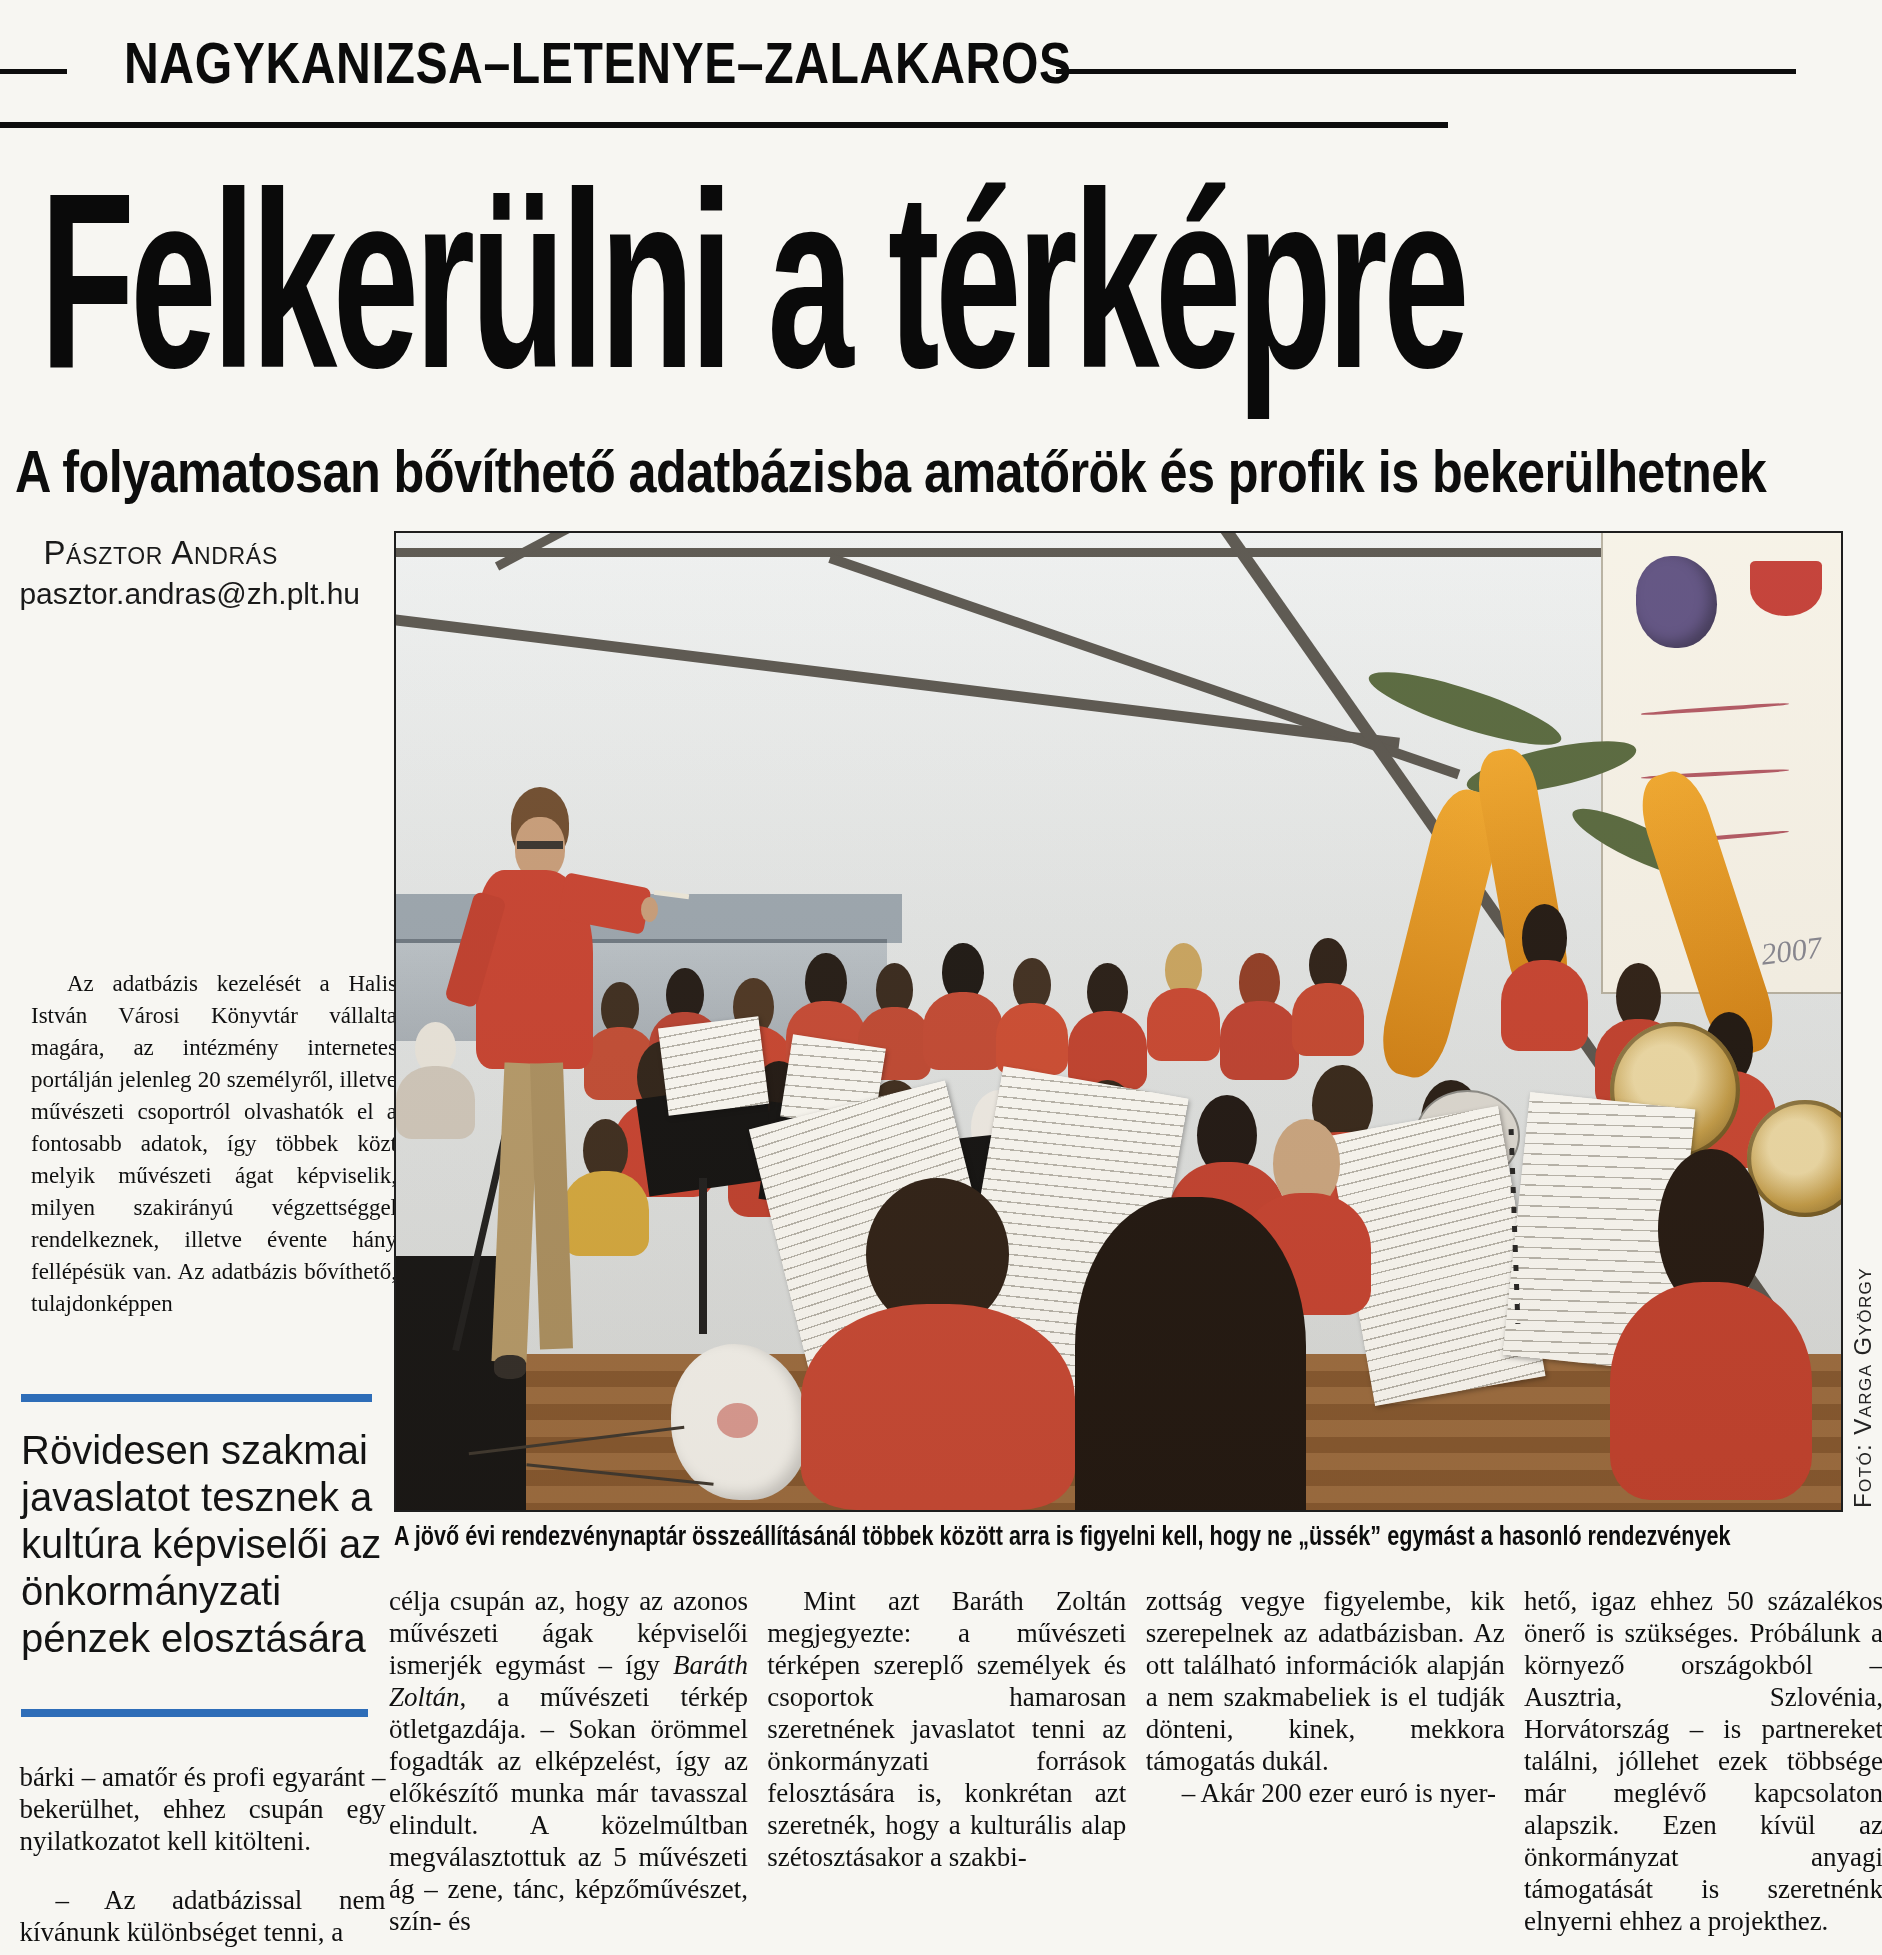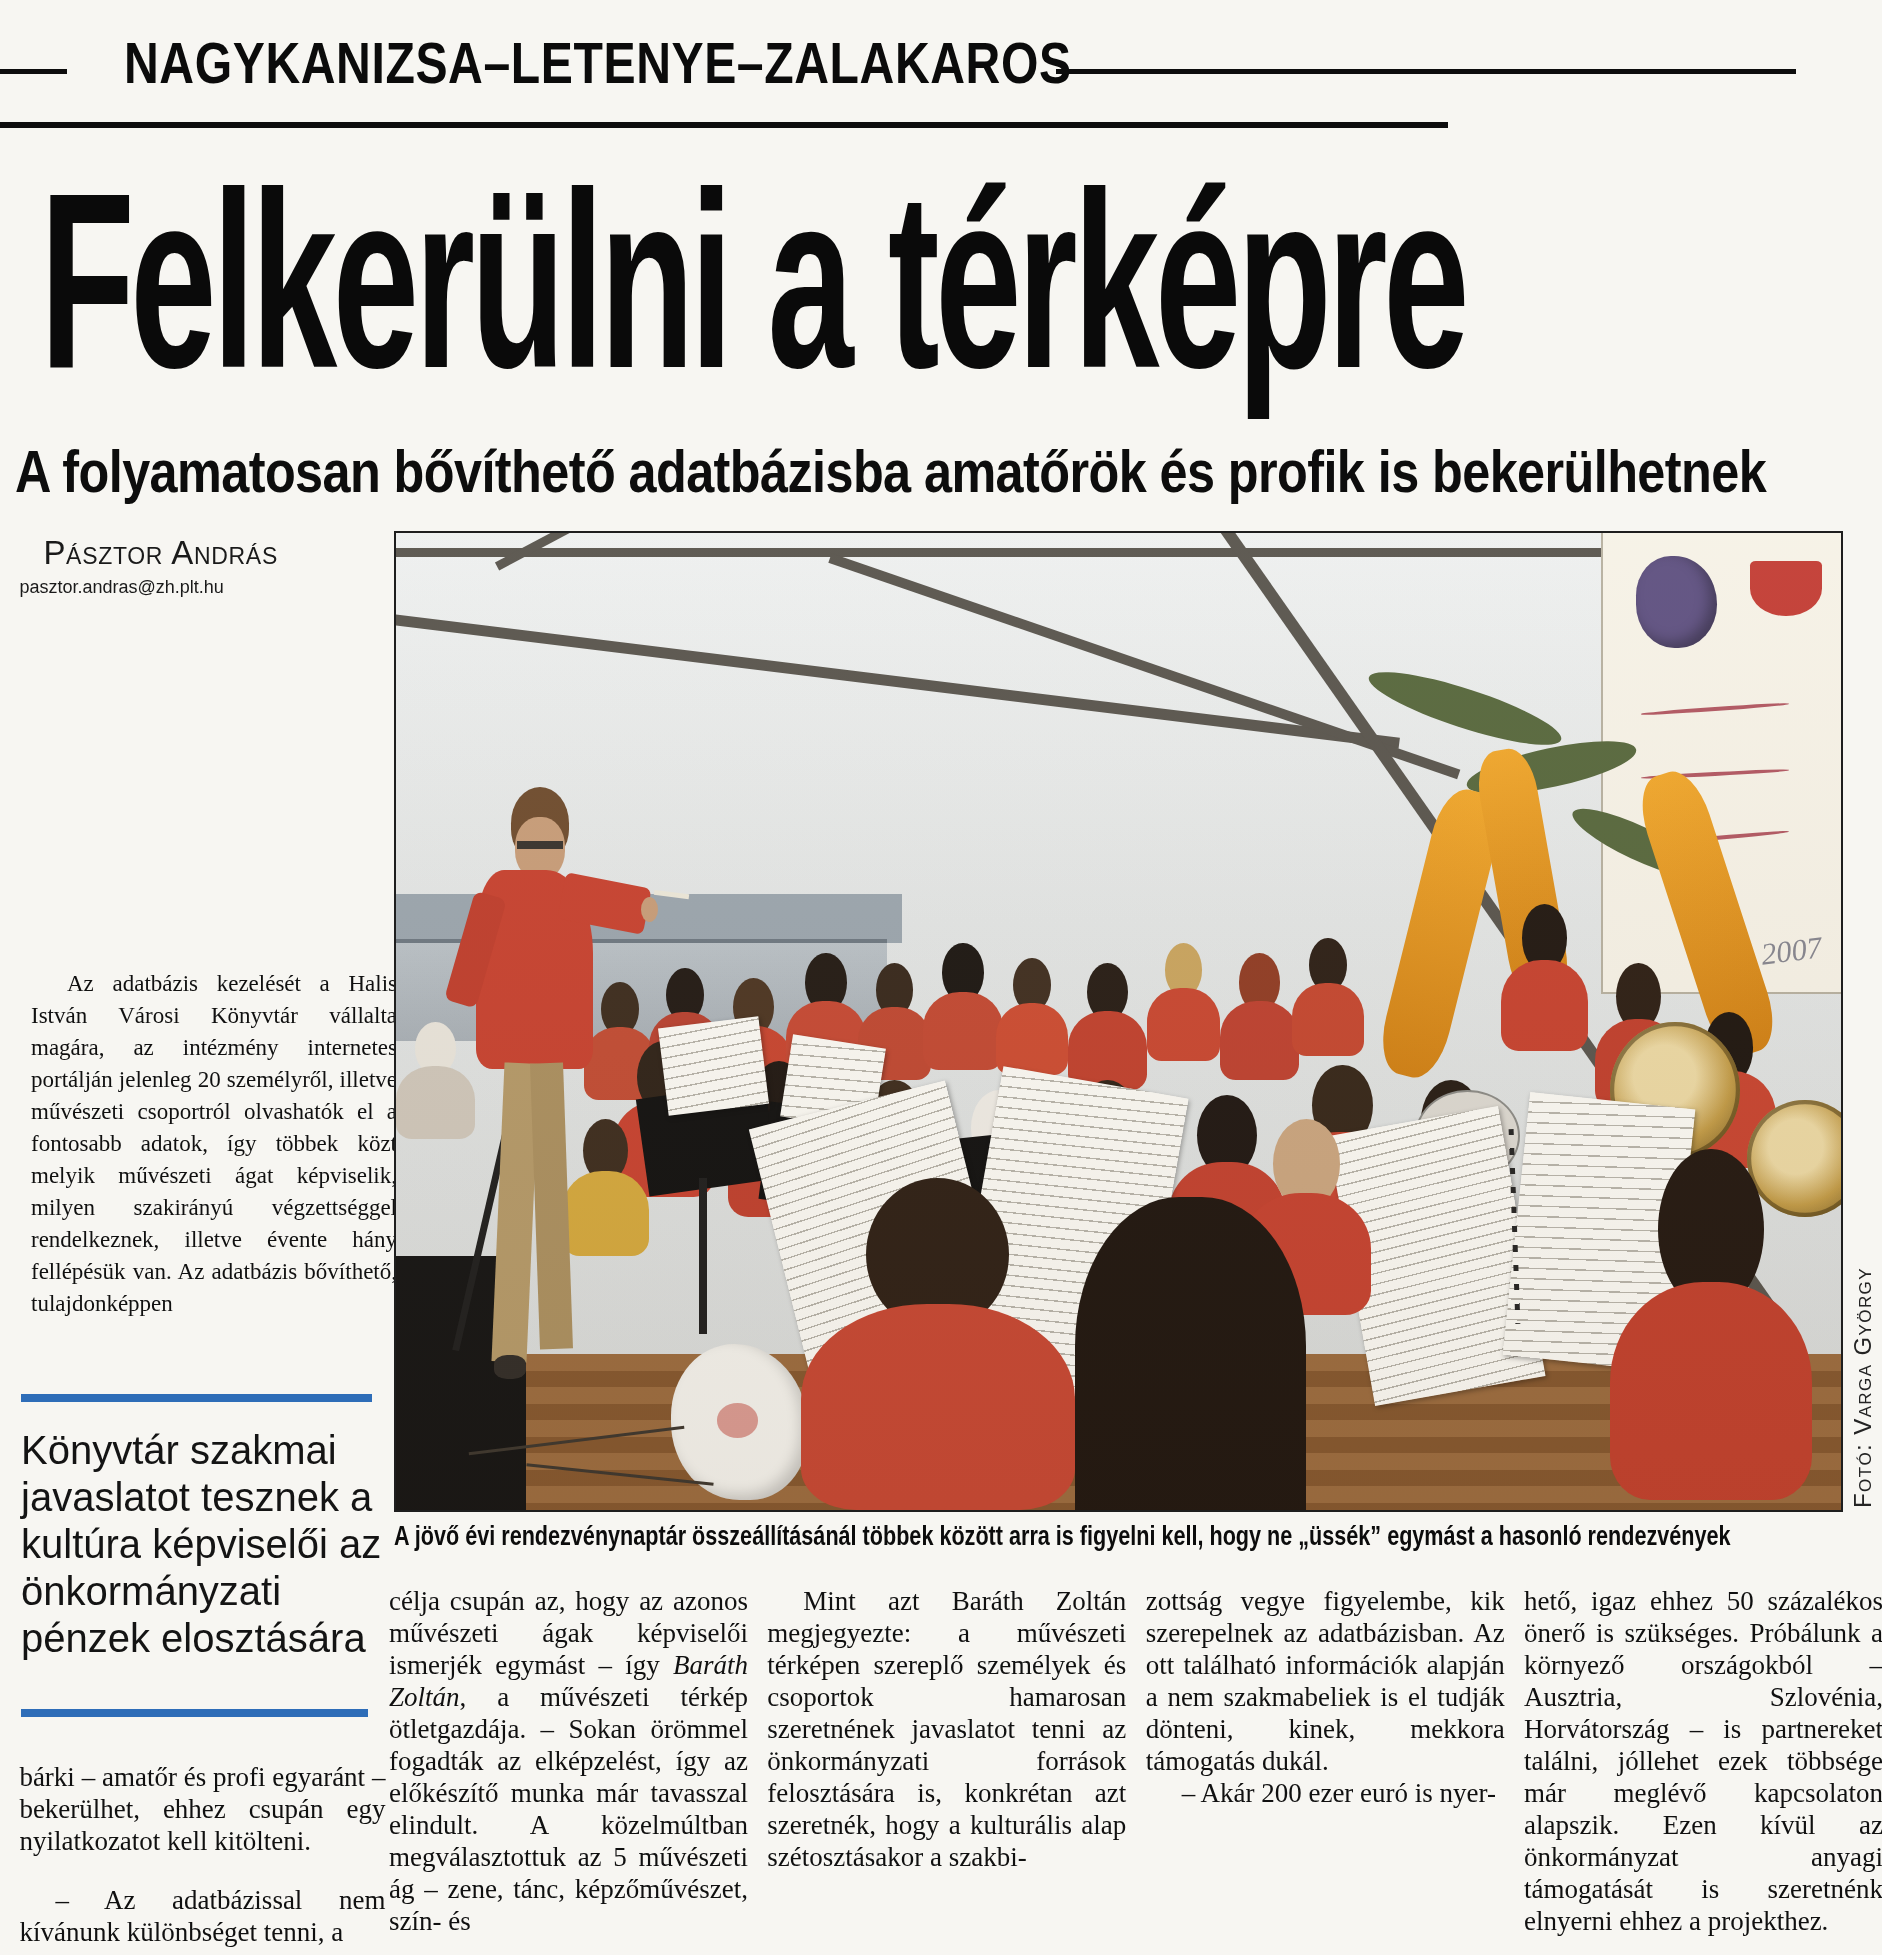--- a/index.html
+++ b/index.html
@@ -17,21 +17,21 @@
   .headline{position:absolute;left:40px;top:151px;font-family:"Liberation Sans",sans-serif;
       font-weight:bold;font-size:250px;line-height:1.04;white-space:nowrap;letter-spacing:-7px;
       transform:scaleX(.62);transform-origin:left top;color:#0a0a0a;}
   .subheadline{position:absolute;left:15.3px;top:437px;font-family:"Liberation Sans",sans-serif;
       font-weight:bold;font-size:60px;white-space:nowrap;letter-spacing:-0.7px;
       transform:scaleX(.84);transform-origin:left top;color:#0d0d0d;}
 
   .byline-name{position:absolute;left:19.4px;top:534px;font-family:"Liberation Sans",sans-serif;
       font-variant:small-caps;font-size:33px;letter-spacing:0.7px;color:#1a1a1a;margin-left:24px;}
   .byline-email{position:absolute;left:19.4px;top:577px;font-family:"Liberation Sans",sans-serif;
-      font-size:18px;color:#1a1a1a;}
+      font-size:30px;color:#1a1a1a;}
 
   .lead{position:absolute;left:30.5px;top:629px;width:351px;font-family:"Liberation Sans",sans-serif;
       font-weight:bold;font-size:30px;line-height:35px;color:#0d0d0d;}
   .lead .loc{font-style:italic;}
 
   .col1-body{position:absolute;left:31px;top:968px;width:366px;font-size:23px;line-height:32px;
       text-align:justify;}
   .col1-body p, .colx p{margin:0;}
   .ind{text-indent:36px;}
 
@@ -125,21 +125,21 @@
 
   <div class="byline-name">Pásztor András</div>
   <div class="byline-email">pasztor.andras@zh.plt.hu</div>
 
 
   <div class="col1-body">
     <p class="ind">Az adatbázis kezelését a Halis István Városi Könyvtár vállalta magára, az intézmény internetes portálján jelenleg 20 személyről, illetve művészeti csoportról olvashatók el a fontosabb adatok, így többek közt melyik művészeti ágat képviselik, milyen szakirányú végzettséggel rendelkeznek, illetve évente hány fellépésük van. Az adatbázis bővíthető, tulajdonképpen</p>
   </div>
 
   <div class="blue-rule" style="left:21px;top:1394px;width:351px;"></div>
-  <div class="pull-quote">Könyvtár szakmai javaslatot tesznek a kultúra képviselői az önkormányzati pénzek elosztására</div>
+  <div class="pull-quote">Rövidesen szakmai javaslatot tesznek a kultúra képviselői az önkormányzati pénzek elosztására</div>
   <div class="blue-rule" style="left:21px;top:1709px;width:347px;"></div>
 
   <div class="col1-body2">
     <p>bárki – amatőr és profi egyaránt – bekerülhet, ehhez csupán egy nyilatkozatot kell kitölteni.</p>
     <p class="ind">– Az adatbázissal nem kívánunk különbséget tenni, a</p>
   </div>
 
   <div class="photo">
 
     <div class="sea" style="left:0;top:37%;width:35%;height:5%;background:#9aa5ae;"></div>

